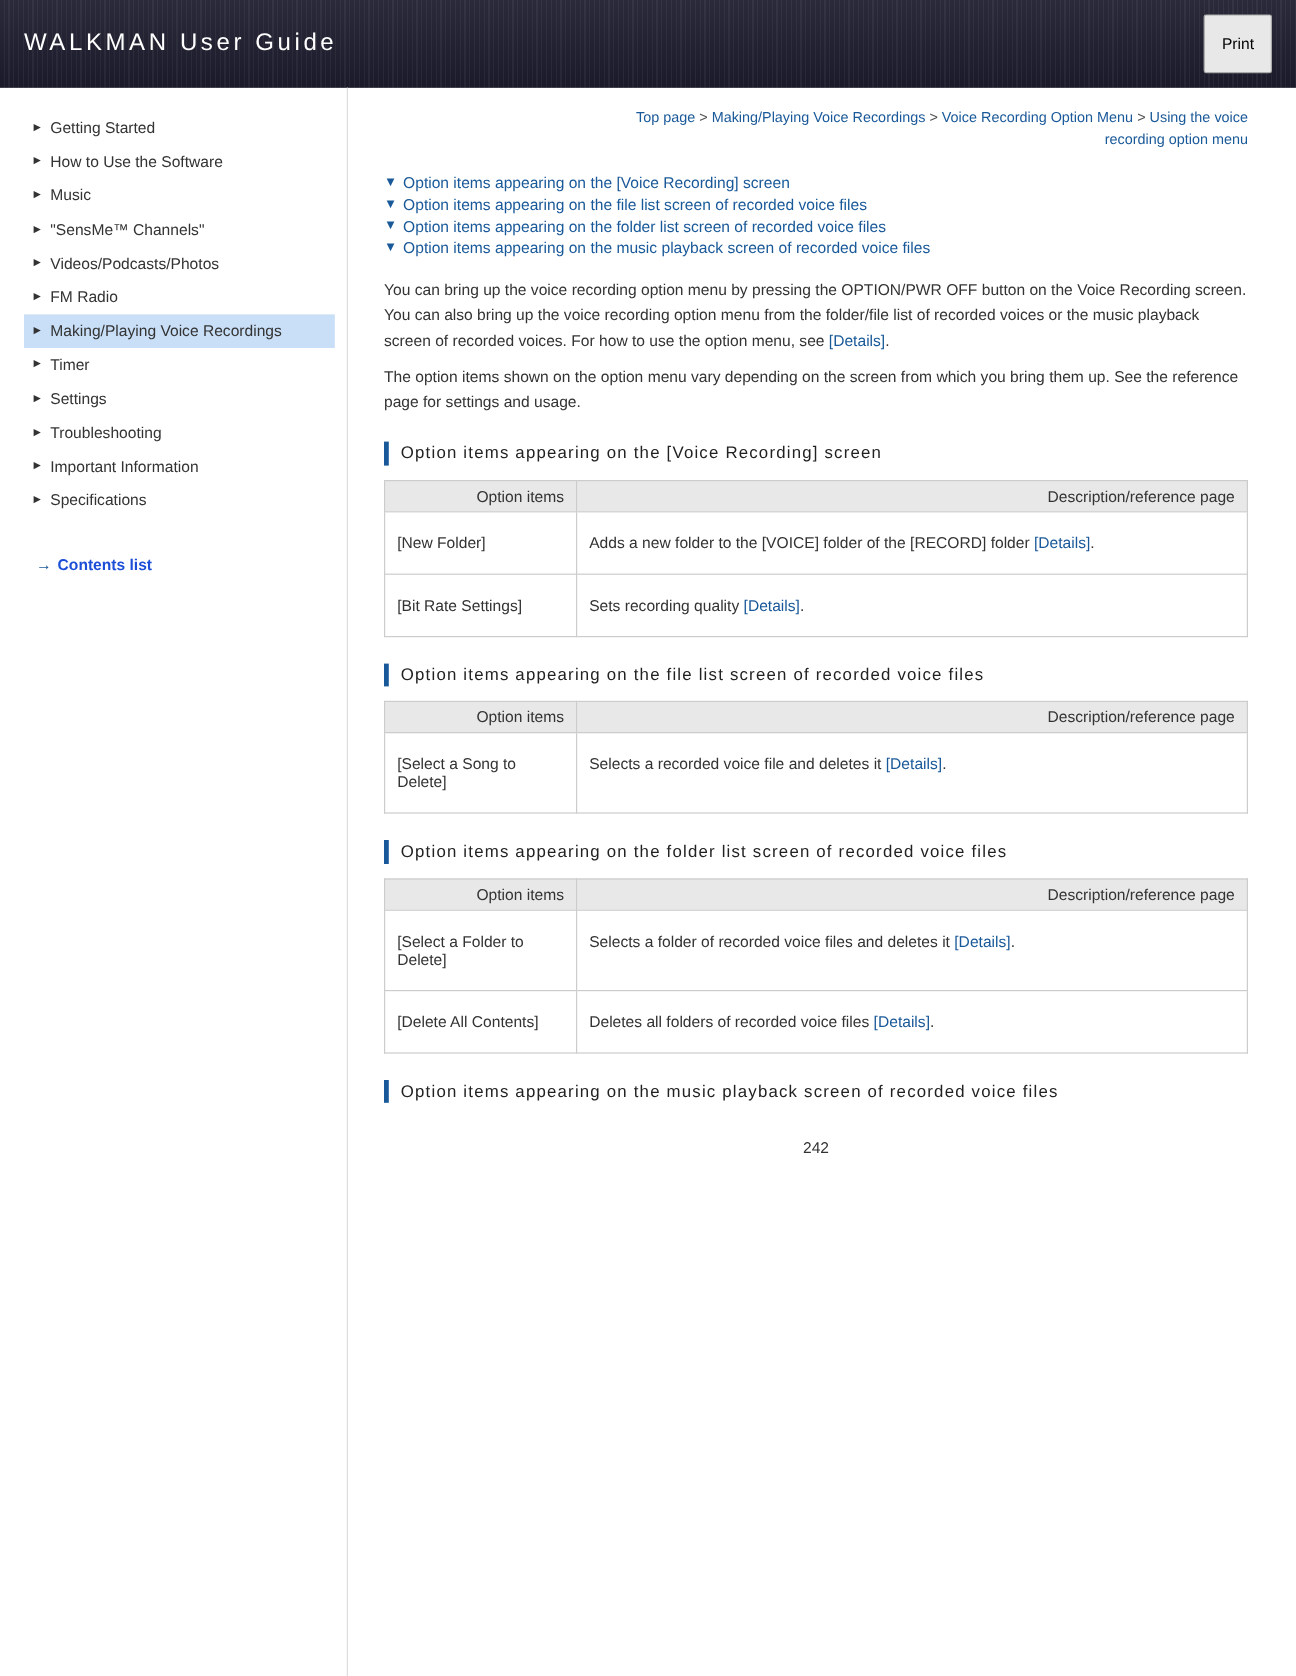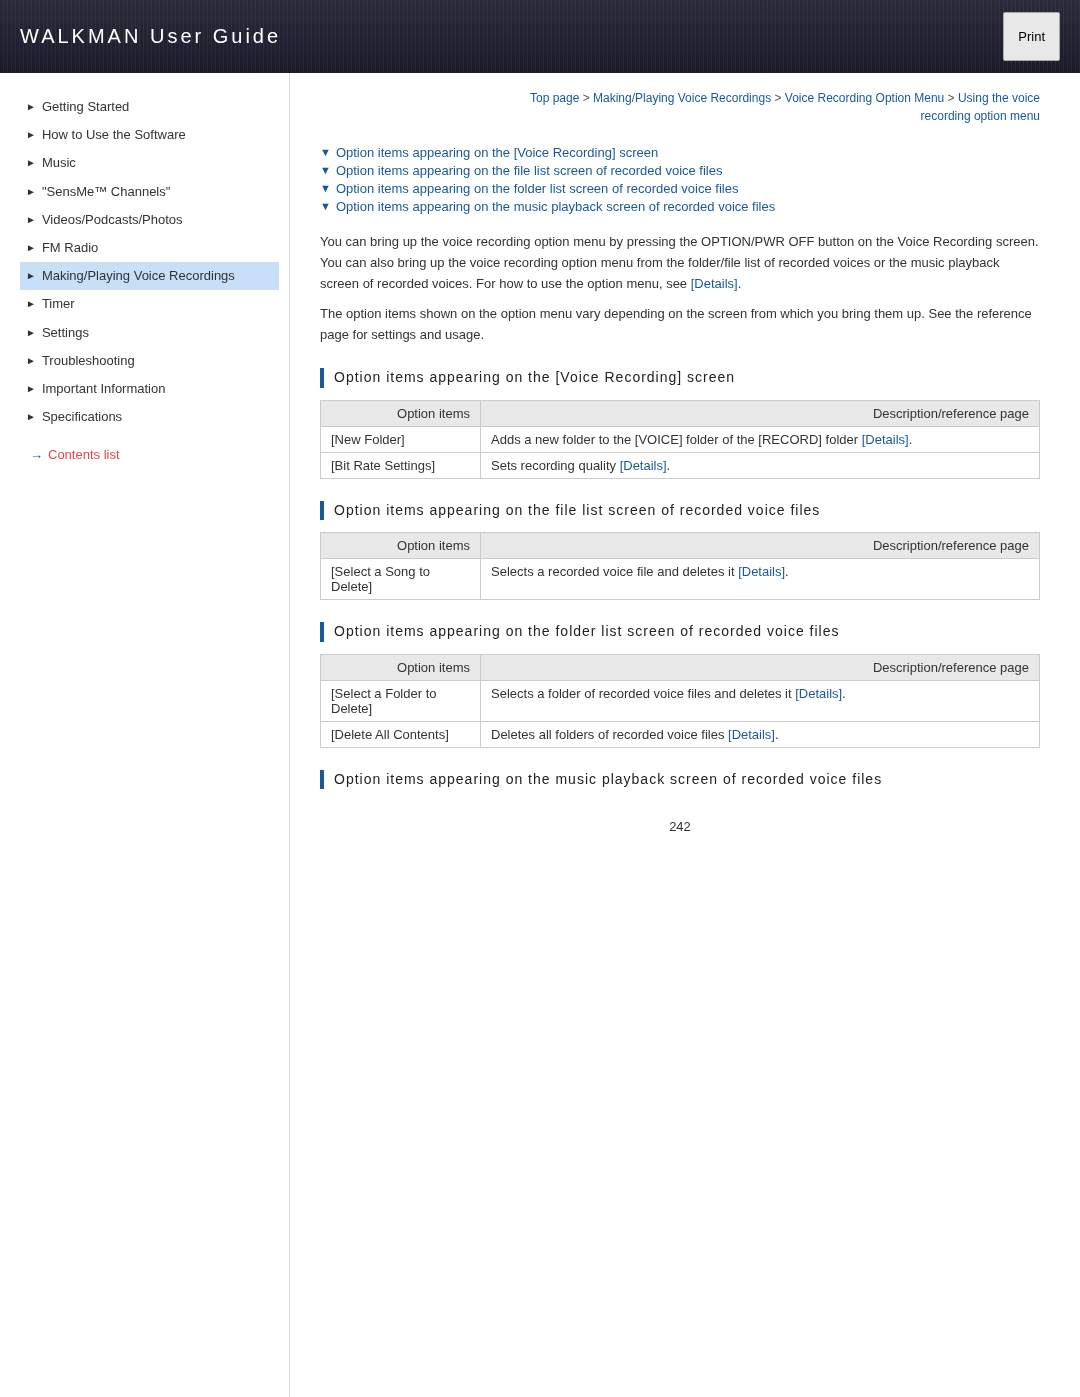--- a/index.html
+++ b/index.html
@@ -67,28 +67,29 @@
       color: #333;
       margin-right: 6px;
       font-size: 10px;
       margin-top: 2px;
       flex-shrink: 0;
     }
     .sidebar-item .label { color: #333; }
     .sidebar-item.active .label { color: #333; }
 
     .contents-link {
-      margin-top: 16px;
+      margin-top: 32px;
       padding-left: 10px;
-      color: #ef4444;
+      color: #1d4ed8;
       font-size: 13px;
       cursor: pointer;
       display: flex;
       align-items: center;
       gap: 5px;
+      font-weight: bold;
     }
     .contents-link::before {
       content: "→";
       color: #1a5999;
     }
 
     
     .content {
       flex: 1;
       padding: 16px 40px 40px 30px;
@@ -165,21 +166,21 @@
     }
     .data-table th {
       background: #e8e8e8;
       border: 1px solid #ccc;
       padding: 5px 10px;
       font-weight: normal;
       text-align: right;
     }
     .data-table td {
       border: 1px solid #ccc;
-      padding: 5px 10px;
+      padding: 18px 10px;
       vertical-align: top;
     }
     .data-table td a { color: #1a5999; text-decoration: none; }
     .col-option { width: 160px; }
     .col-desc { }
 
     
     .page-number {
       text-align: center;
       font-size: 13px;

